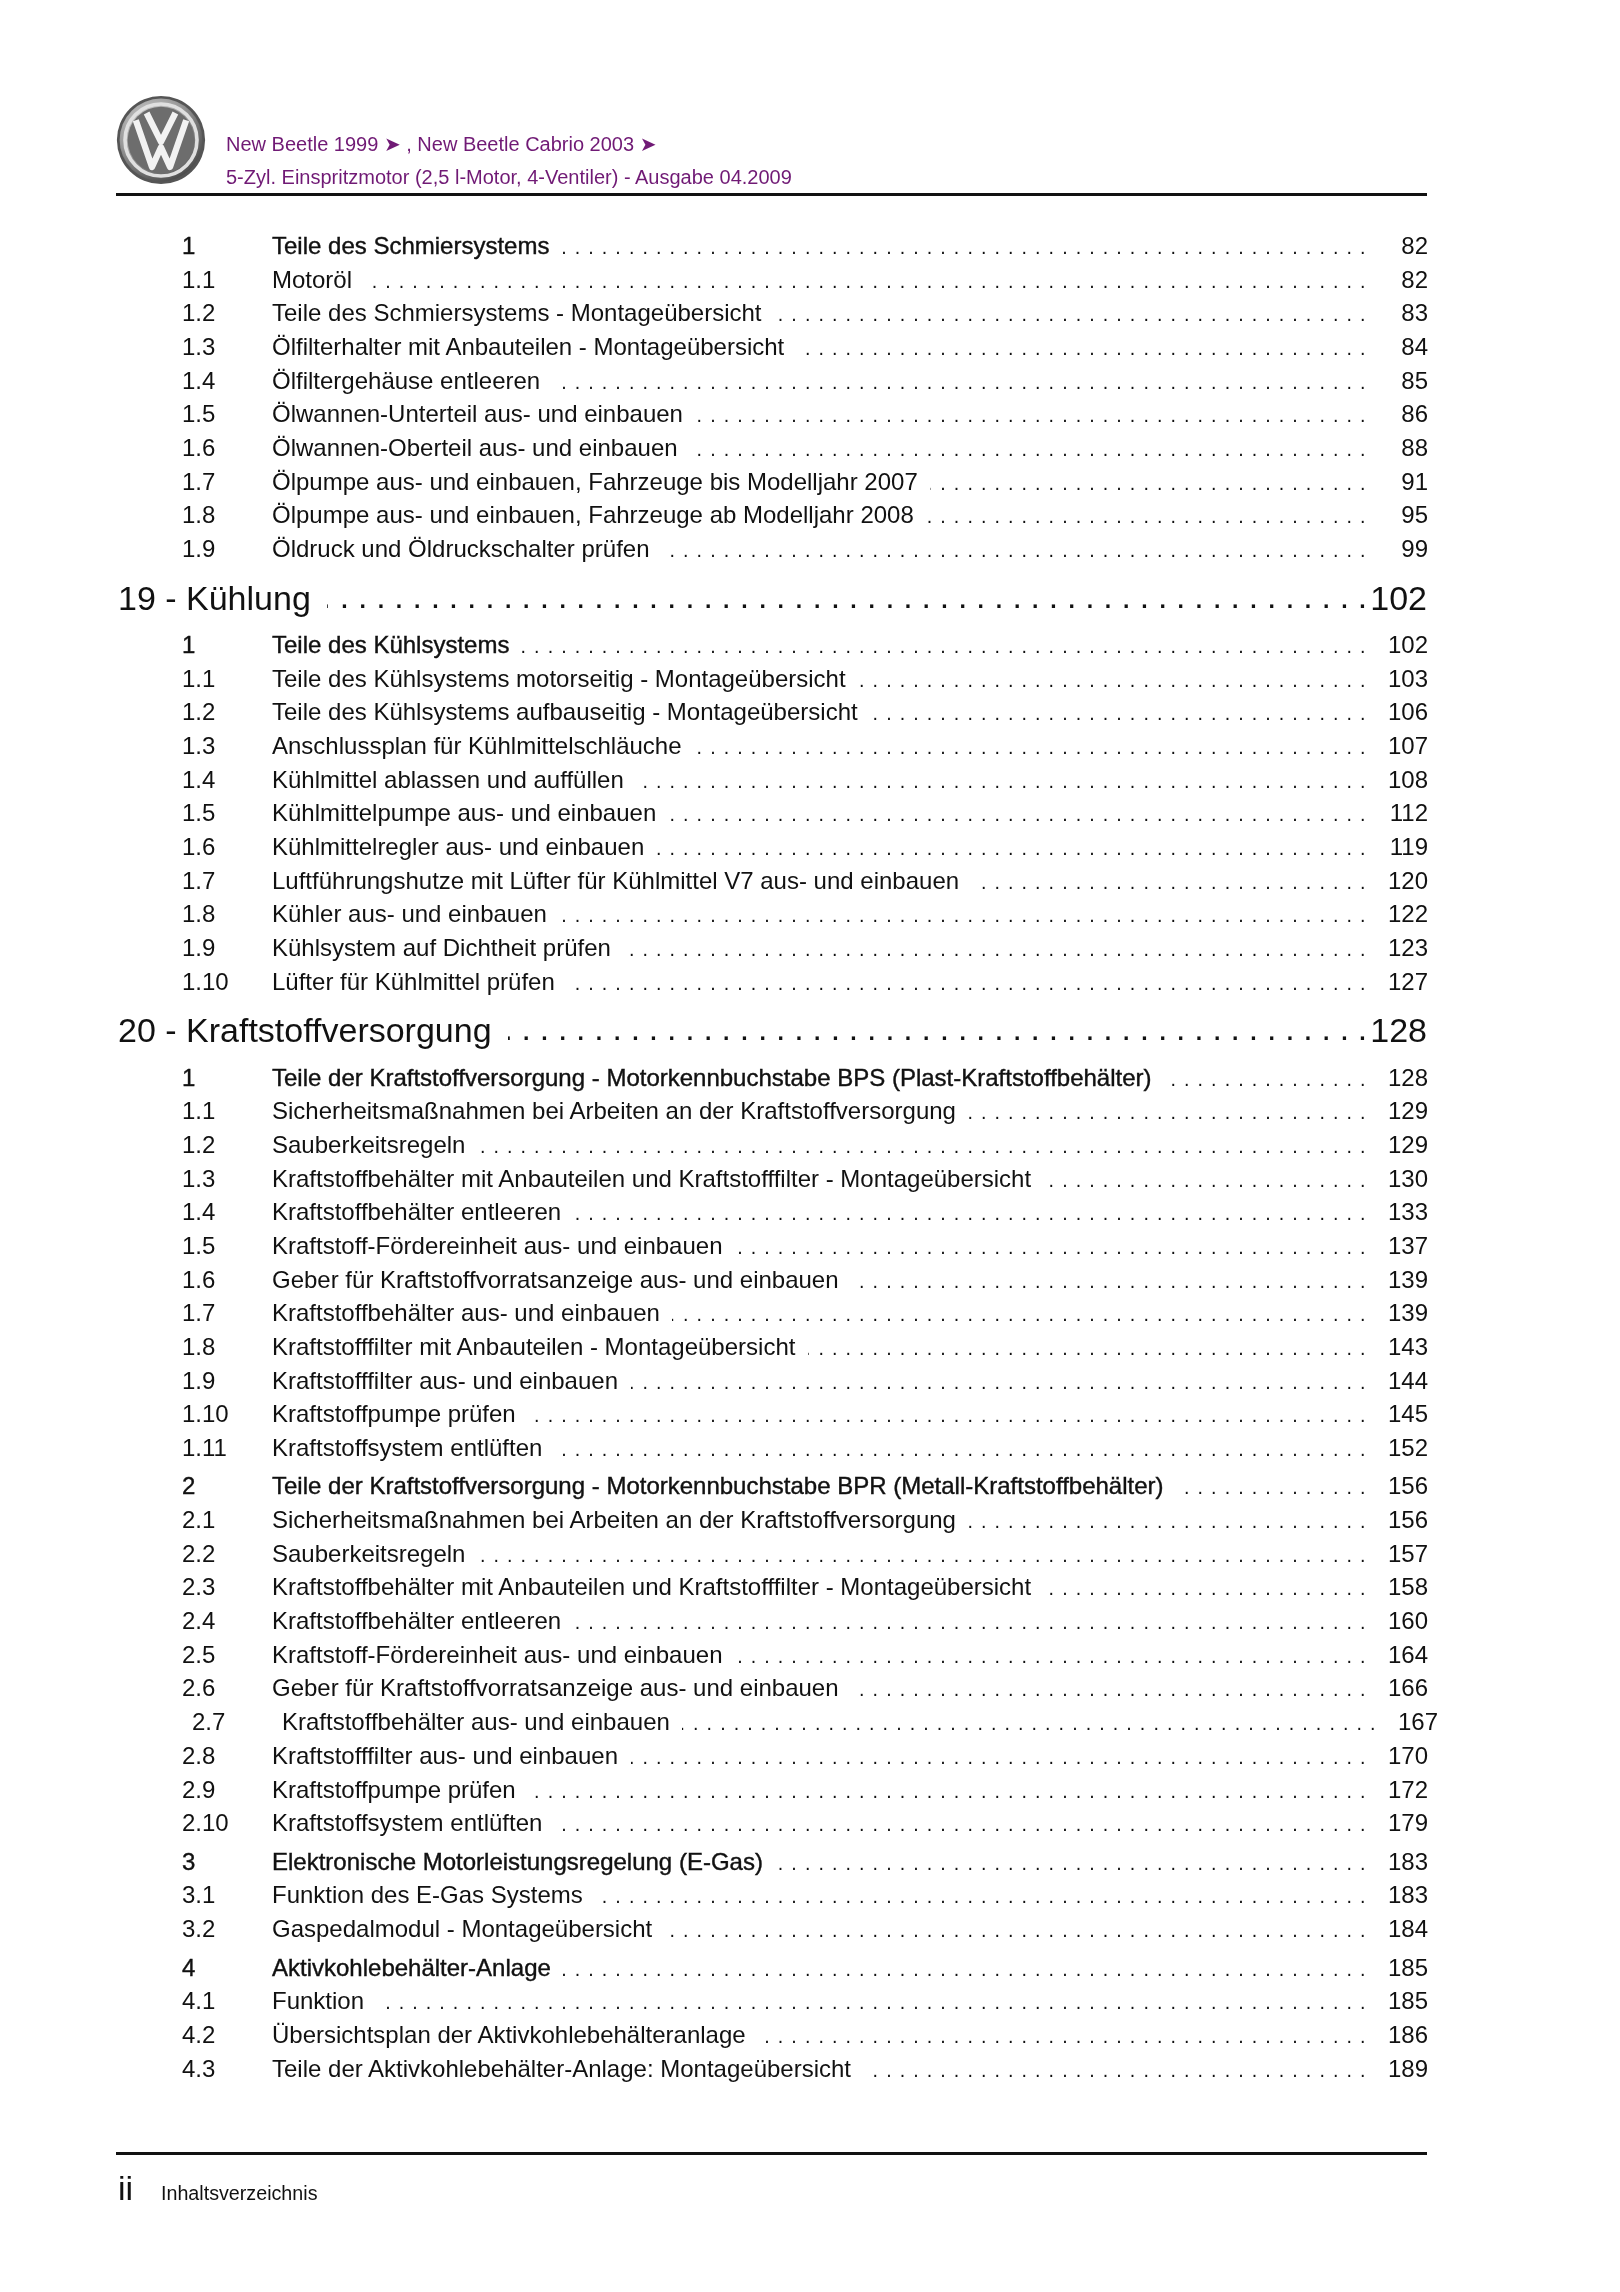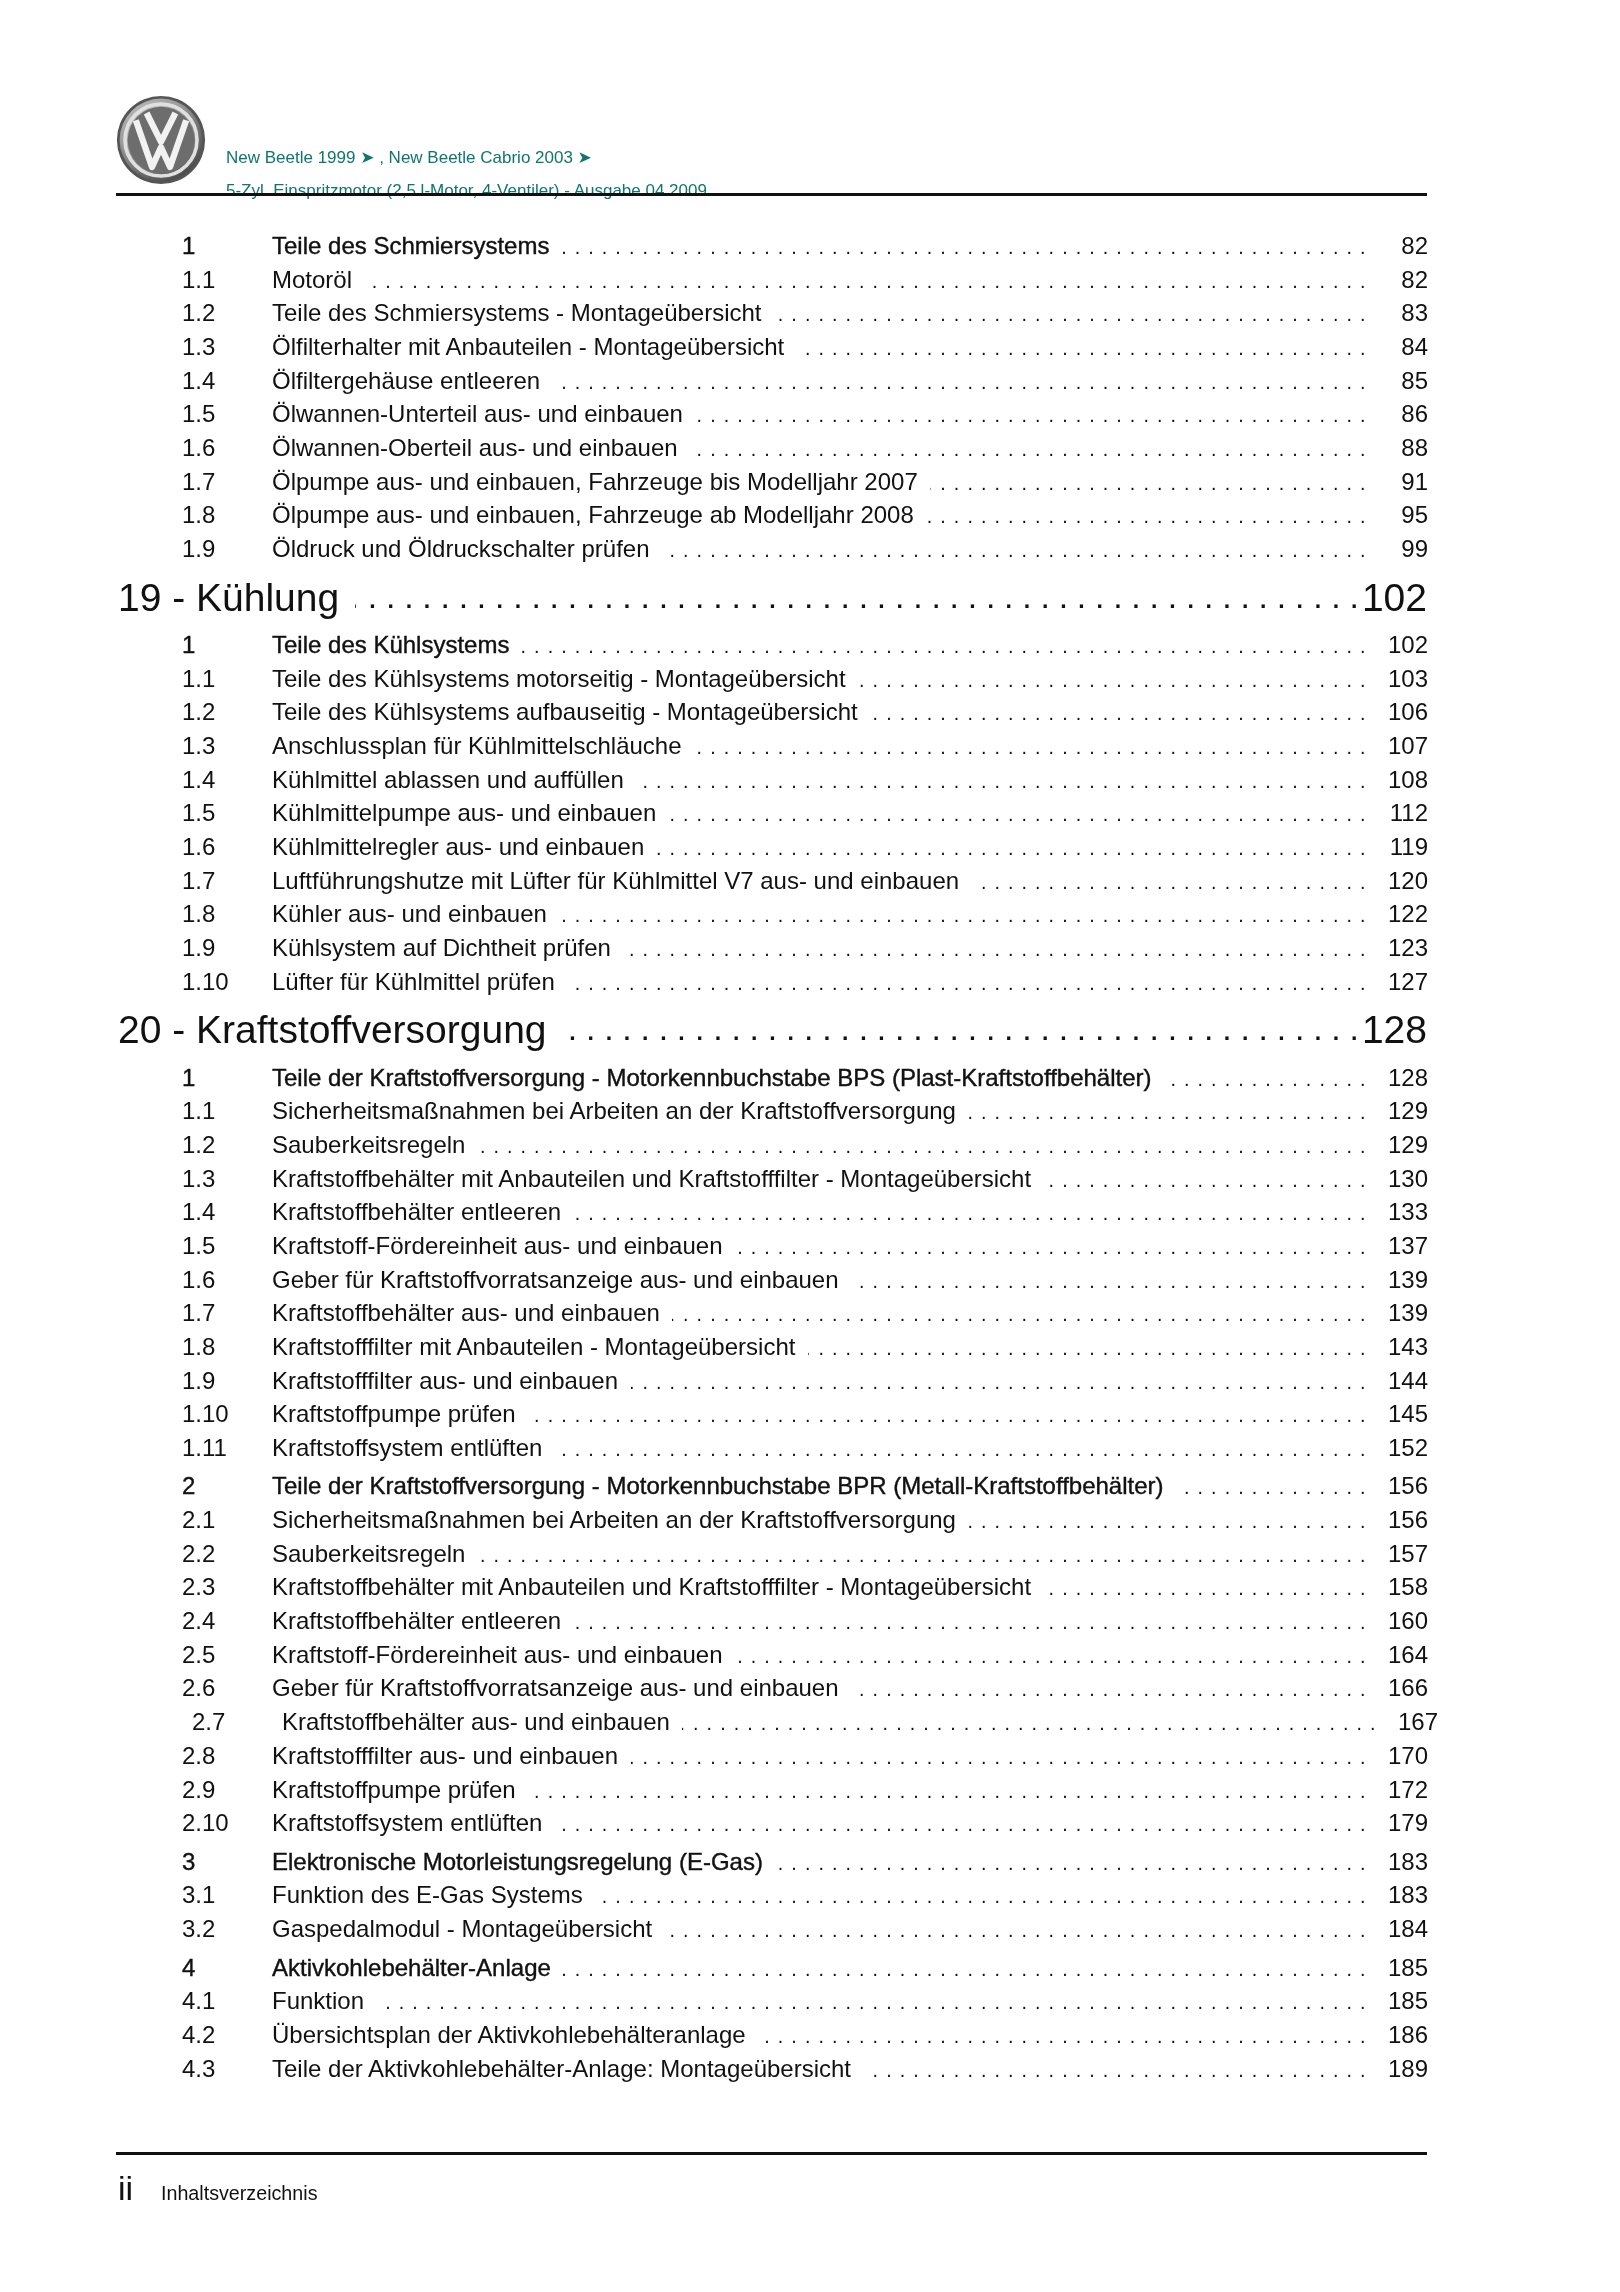--- a/index.html
+++ b/index.html
@@ -4,22 +4,22 @@
 <style>
   html, body { margin: 0; padding: 0; background: #ffffff; }
   body {
     width: 1620px; height: 2293px; position: relative; overflow: hidden;
     font-family: "Liberation Sans", sans-serif; color: #111111;
   }
   .logo {
     position: absolute; left: 116px; top: 95px; width: 90px; height: 90px;
   }
   .header-text {
-    position: absolute; left: 226px; top: 141px; font-size: 17px; line-height: 33px;
-    color: #0f766e;
+    position: absolute; left: 226px; top: 128px; font-size: 20px; line-height: 33px;
+    color: #701a75;
   }
   .header-text div { white-space: nowrap; }
   .rule-top {
     position: absolute; left: 116px; top: 193px; width: 1311px; height: 2.7px; background: #111;
   }
   .toc { position: absolute; left: 0; top: 0; width: 1620px; }
   .row {
     position: absolute; left: 182px; width: 1246px; height: 30px;
     display: flex; align-items: flex-end; font-size: 24px; line-height: 30px; white-space: nowrap;
   }
@@ -30,21 +30,21 @@
   }
   .row .dots::before {
     content: ". . . . . . . . . . . . . . . . . . . . . . . . . . . . . . . . . . . . . . . . . . . . . . . . . . . . . . . . . . . . . . . . . . . . . . . . . . . . . . . . . . . . . . . . . . . . . . . . . . . . . . . . . . . . . . . . . . . . . . . . . . . . . . . . . . . . . . . . . . .";
     position: absolute; right: 0; bottom: 0; white-space: nowrap; letter-spacing: 1.3px; font-size: 19.7px; line-height: 27px;
   }
   .row .page { flex: 0 0 54px; text-align: right; padding-left: 7.2px; }
   .row.lvl1 { font-weight: normal; -webkit-text-stroke: 0.4px #111; }
   .row.lvl1 .dots, .row.lvl1 .page { -webkit-text-stroke: 0; }
   .chapter {
     position: absolute; left: 118px; width: 1309px; height: 38px;
-    display: flex; align-items: flex-end; font-size: 39px; line-height: 38px; white-space: nowrap;
+    display: flex; align-items: flex-end; font-size: 34px; line-height: 38px; white-space: nowrap;
   }
   .chapter .title { flex: 0 0 auto; padding-right: 16px; }
   .chapter .dots { flex: 1 1 auto; overflow: hidden; height: 38px; position: relative; }
   .chapter .dots::before {
     content: ". . . . . . . . . . . . . . . . . . . . . . . . . . . . . . . . . . . . . . . . . . . . . . . . . . . . . . . . . . . . . . . . . . . . . . . . . . . . . . . . . . . . . . . . . . . . . . . . . . . . . . . . . . . . . . . .";
     position: absolute; right: 0; bottom: 1.8px; white-space: nowrap; letter-spacing: 2.7px; font-size: 23px; line-height: 30px; font-weight: bold;
   }
   .chapter .page { flex: 0 0 auto; text-align: right; padding-left: 1.8px; }
   .rule-bottom {
     position: absolute; left: 116px; top: 2152px; width: 1311px; height: 2.7px; background: #111;

